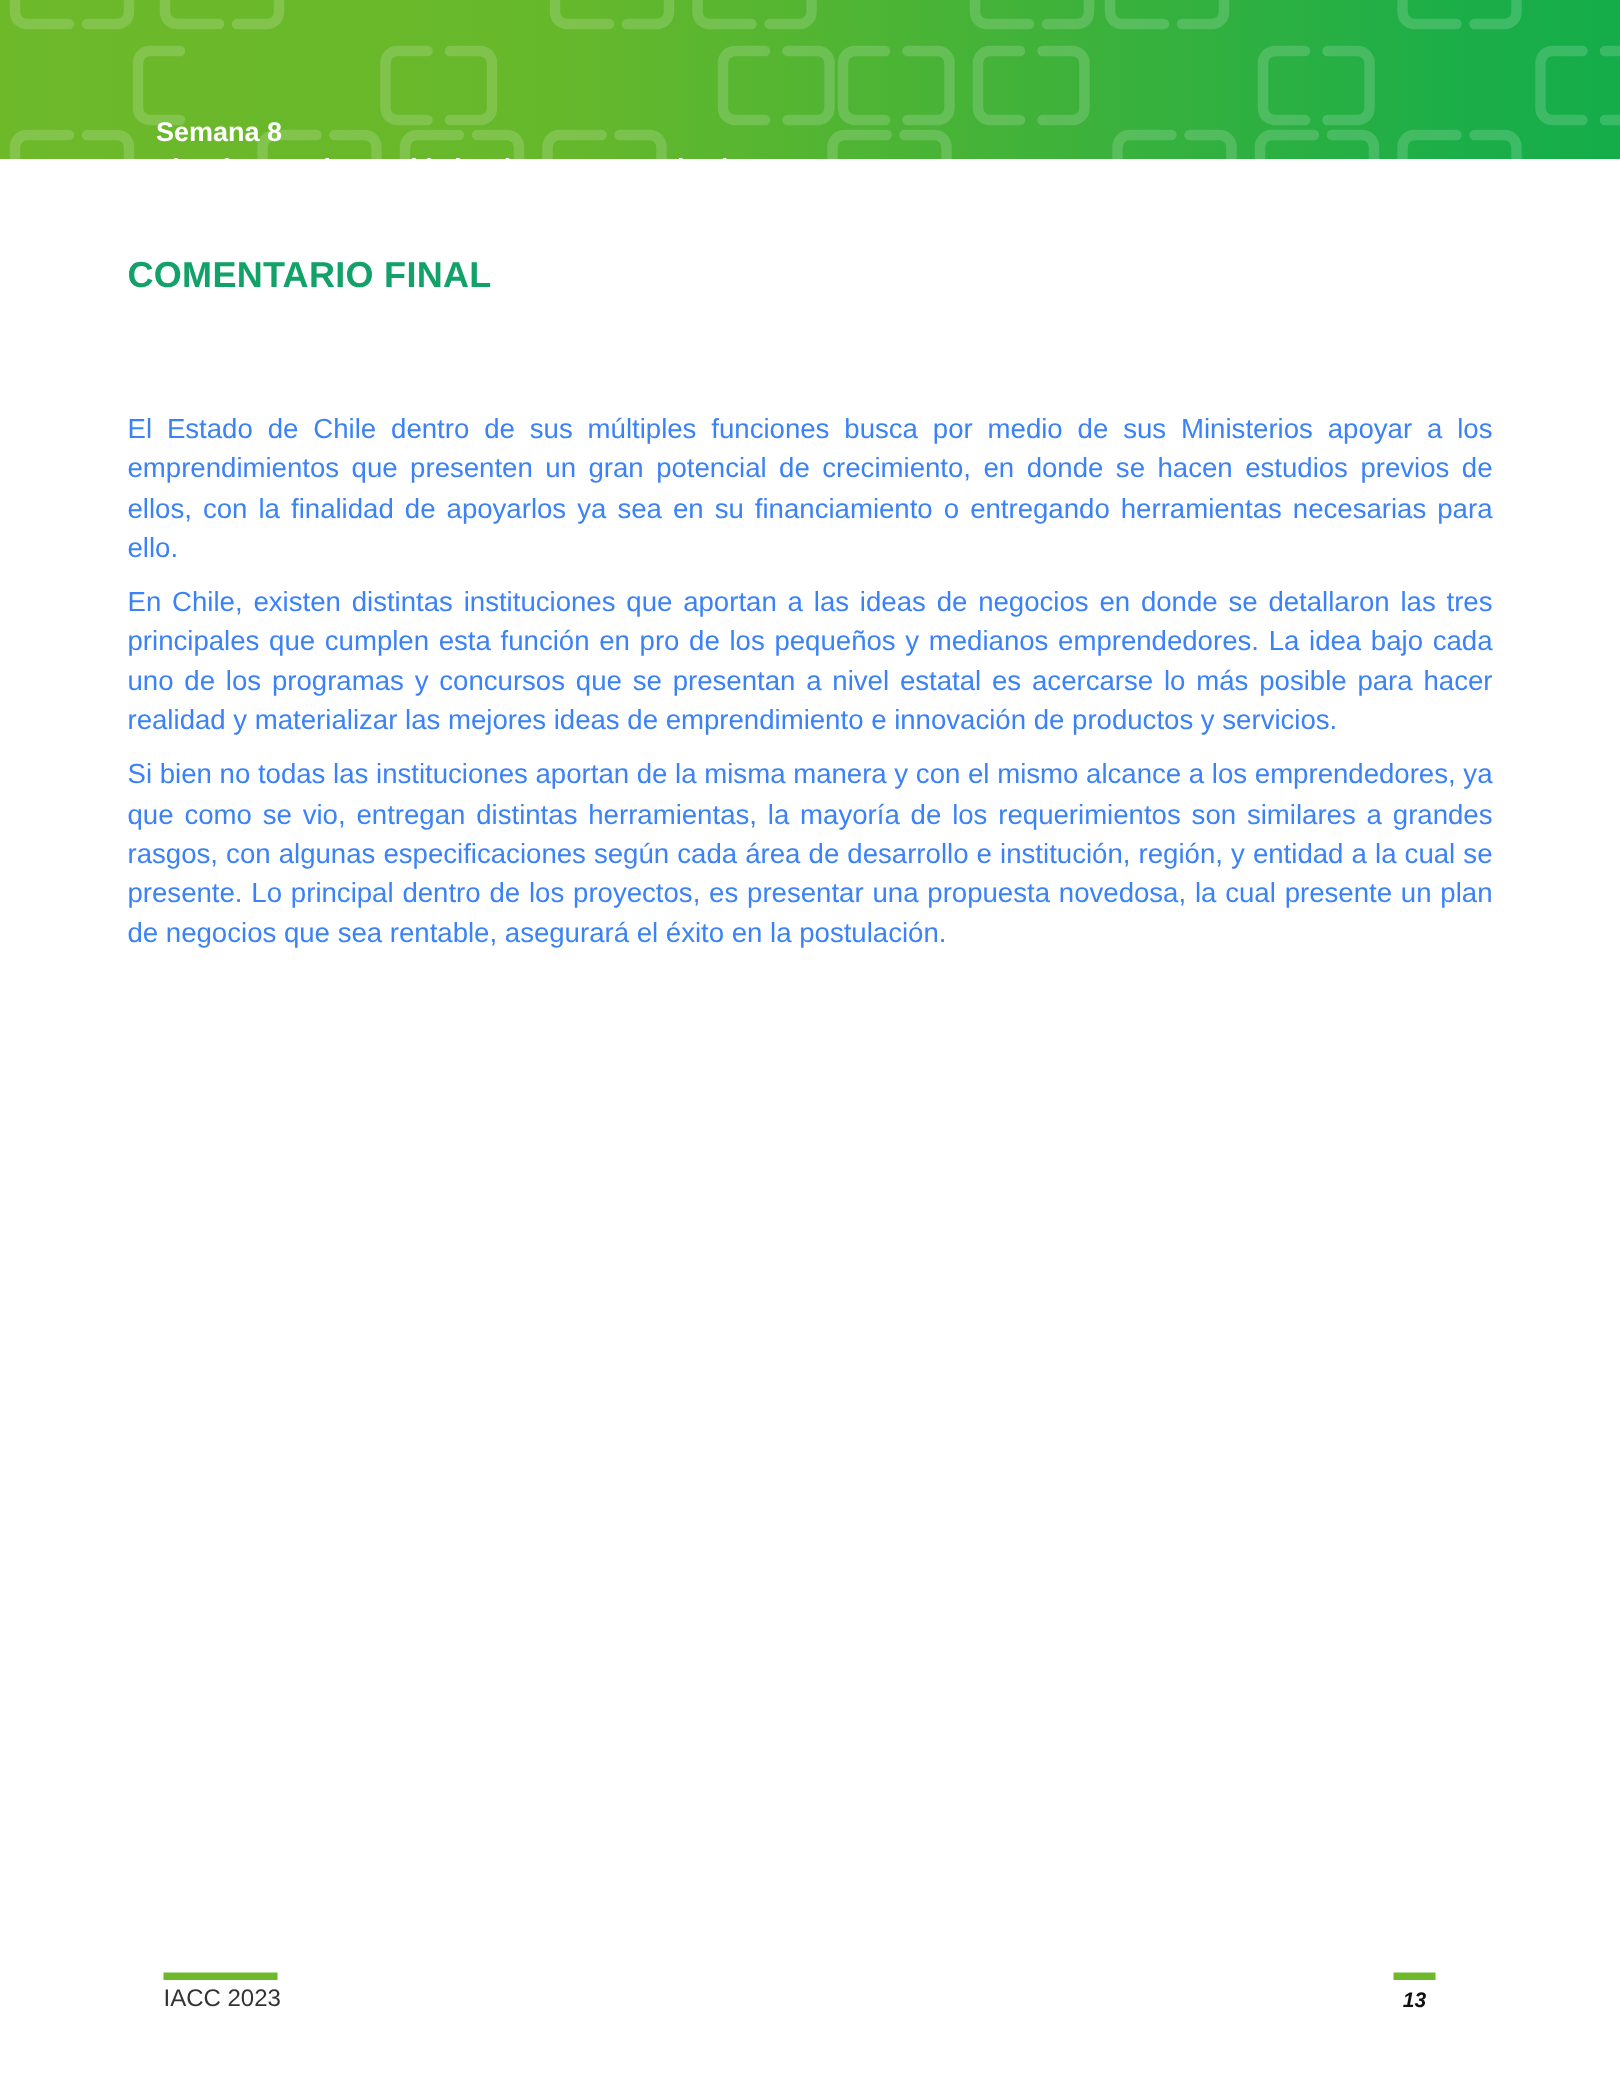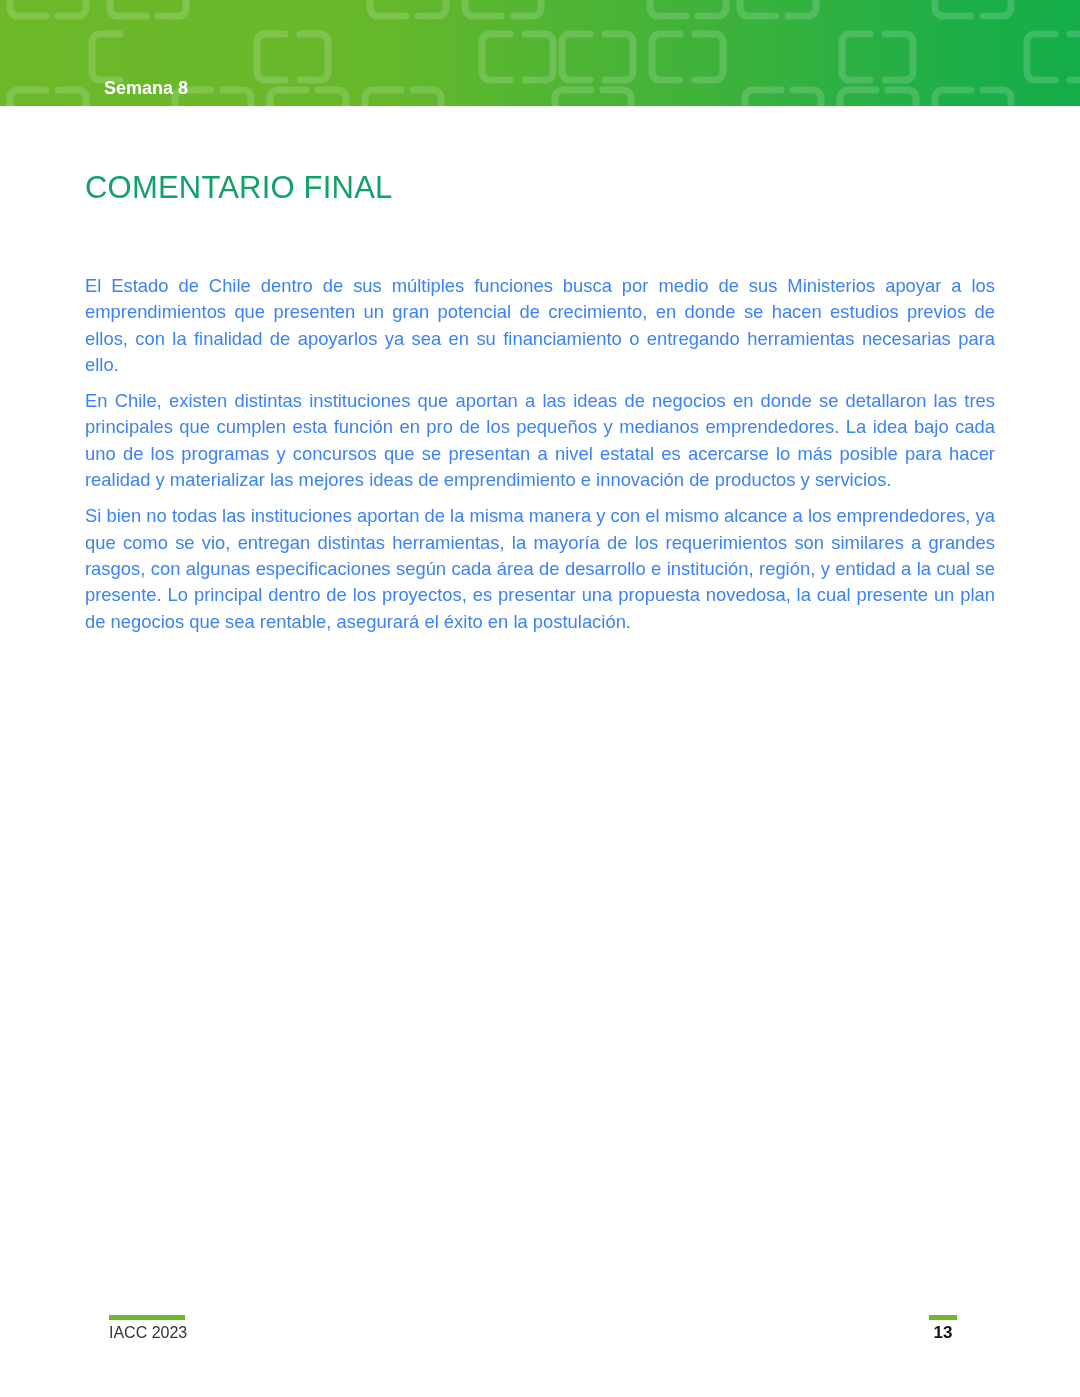--- a/index.html
+++ b/index.html
@@ -41,23 +41,23 @@
       line-height: 24px;
     }
     .subtitle {
       font-size: 16.5px;
       line-height: 24px;
     }
     .title {
       position: absolute;
       left: 85px;
       top: 170px;
-      font-size: 31px;
+      font-size: 24px;
       color: #13a16a;
-      font-weight: normal;
+      font-weight: bold;
       letter-spacing: 0.2px;
     }
     .body-text {
       position: absolute;
       left: 85px;
       top: 273px;
       width: 910px;
       font-size: 18.4px;
       line-height: 26.3px;
       text-align: justify;
@@ -88,26 +88,27 @@
       top: 1315px;
       width: 30px;
     }
     .page-bar {
       width: 28px;
       height: 5px;
       background: #6db92a;
       margin-bottom: 3px;
     }
     .page-num {
-      font-size: 17px;
+      font-size: 14px;
       font-weight: bold;
       color: #111111;
       line-height: 20px;
       text-align: center;
       width: 28px;
+      font-style: italic;
     }
   </style>
 </head>
 <body>
 
 <div class="header">
   <svg class="pattern" width="1080" height="106" viewBox="0 0 1080 106">
     <g fill="none" stroke="rgba(255,255,255,0.16)" stroke-width="7" stroke-linecap="round">
 
       <path d="M10 -20 v28 a8 8 0 0 0 8 8 h28 M58 16 h20 a8 8 0 0 0 8 -8 v-28"></path>

